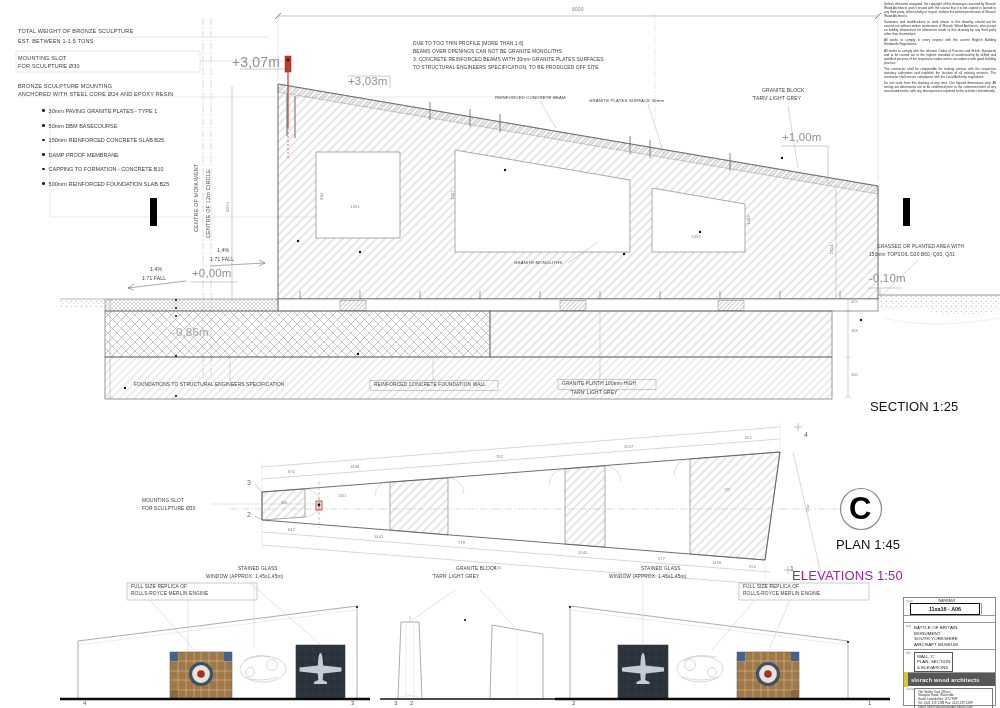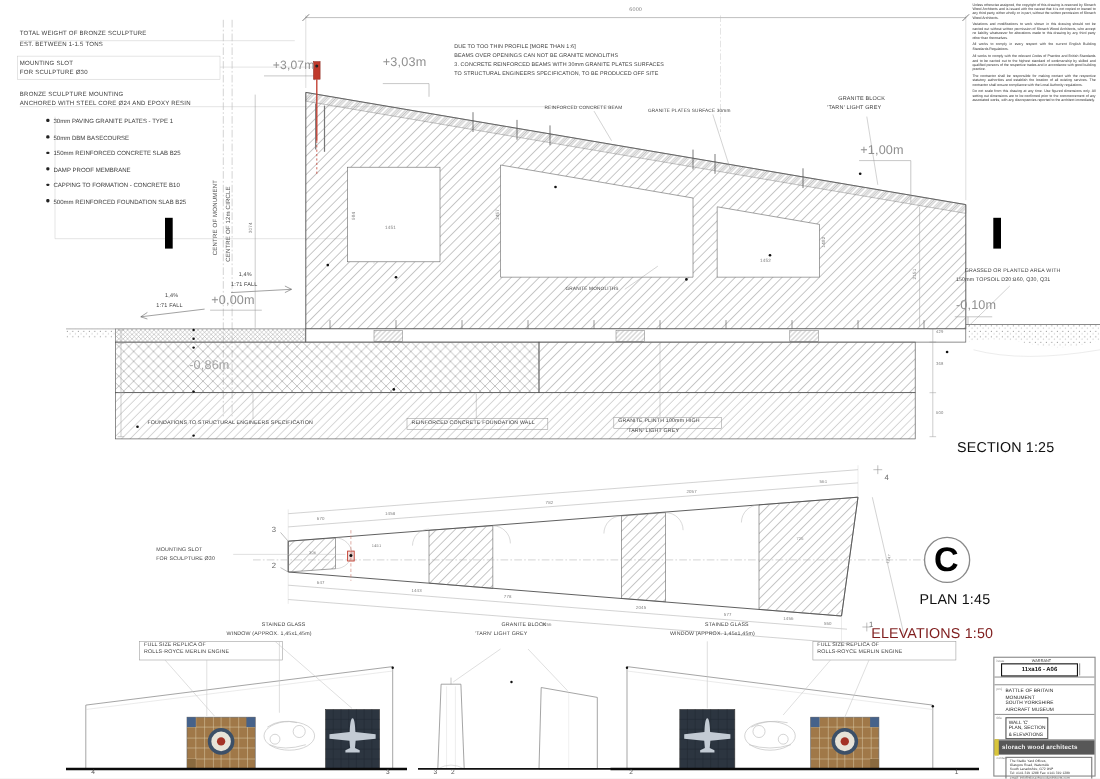--- a/index.html
+++ b/index.html
@@ -412,22 +412,22 @@
       <div>All works to comply with the relevant Codes of Practice and British Standards and to be carried out to the highest standard of workmanship by skilled and qualified persons of the respective trades and in accordance with good building practice.</div>
       <div>The contractor shall be responsible for making contact with the respective statutory authorities and establish the location of all existing services. The contractor shall ensure compliance with the Local Authority regulations.</div>
       <div>Do not scale from this drawing at any time. Use figured dimensions only. All setting out dimensions are to be confirmed prior to the commencement of any associated works, with any discrepancies reported to the architect immediately.</div>
     </div>
 
   <div id="annotations" class="lay">
       <div class="ann" style="left: 495px; top: 96px; font-size: 4.3px;">REINFORCED CONCRETE BEAM</div>
       <div class="ann" style="left: 589px; top: 99px; font-size: 4.3px;">GRANITE PLATES SURFACE 30mm</div>
       <div class="ann" style="left: 762px; top: 88px; font-size: 5px;">GRANITE BLOCK</div>
       <div class="ann" style="left: 752px; top: 96px; font-size: 5px;">'TARN' LIGHT GREY</div>
-      <div class="ann" style="left: 248px; top: 55px; font-size: 11px; color: rgb(144, 144, 144);">+3,07m</div>
-      <div class="ann" style="left: 348px; top: 52px; font-size: 11.5px; color: rgb(144, 144, 144); text-align: center;">+3,03m</div>
+      <div class="ann" style="left: 232px; top: 55px; font-size: 14px; color: rgb(144, 144, 144);">+3,07m</div>
+      <div class="ann" style="left: 348px; top: 76px; font-size: 11.5px; color: rgb(144, 144, 144); text-align: center;">+3,03m</div>
       <div class="ann" style="left: 782px; top: 132px; font-size: 11.5px; color: rgb(144, 144, 144);">+1,00m</div>
       <div class="ann" style="left: 192px; top: 268px; font-size: 11.5px; color: rgb(144, 144, 144);">+0,00m</div>
       <div class="ann" style="left: 869px; top: 273px; font-size: 11.5px; color: rgb(144, 144, 144);">-0,10m</div>
       <div class="ann" style="left: 172px; top: 327px; font-size: 11.5px; color: rgb(165, 165, 165);">-0,86m</div>
       <div class="ann" style="left: 150px; top: 267px; font-size: 5px;">1,4%</div>
       <div class="ann" style="left: 142px; top: 276px; font-size: 5px;">1:71 FALL</div>
       <div class="ann" style="left: 217px; top: 248px; font-size: 5px;">1,4%</div>
       <div class="ann" style="left: 210px; top: 257px; font-size: 5px;">1:71 FALL</div>
       <div class="ann" style="left: 514px; top: 261px; font-size: 4.3px;">GRANITE MONOLITHS</div>
       <div class="ann" style="left: 134px; top: 383px; font-size: 4.8px;">FOUNDATIONS TO STRUCTURAL ENGINEERS SPECIFICATION</div>
@@ -468,21 +468,21 @@
       <div class="ann" style="left: 281px; top: 502px; font-size: 3.6px; color: rgb(128, 128, 128);">306</div>
       <div class="ann" style="left: 338px; top: 495px; font-size: 3.6px; color: rgb(128, 128, 128);">1451</div>
       <div class="ann" style="left: 724px; top: 489px; font-size: 3.6px; color: rgb(128, 128, 128);">725</div>
       <div class="ann" style="left: 806px; top: 512px; font-size: 3.6px; color: rgb(128, 128, 128); transform: rotate(-75deg);">1247</div>
       <div class="ann" style="left: 247px; top: 479px; font-size: 7px; color: rgb(102, 102, 102);">3</div>
       <div class="ann" style="left: 247px; top: 511px; font-size: 7px; color: rgb(102, 102, 102);">2</div>
       <div class="ann" style="left: 804px; top: 431px; font-size: 7px; color: rgb(102, 102, 102);">4</div>
       <div class="ann" style="left: 790px; top: 565px; font-size: 7px; color: rgb(102, 102, 102);">1</div>
       <div class="ann" style="left: 849px; top: 493px; font-size: 31px; color: rgb(0, 0, 0); font-weight: 700;">C</div>
       <div class="ann" style="left: 836px; top: 538px; font-size: 13px; color: rgb(17, 17, 17);">PLAN 1:45</div>
-      <div class="ann" style="left: 792px; top: 569px; font-size: 13px; color: #7f1d1d;">ELEVATIONS 1:50</div>
+      <div class="ann" style="left: 792px; top: 569px; font-size: 13px; color: #a21caf;">ELEVATIONS 1:50</div>
       <div class="ann" style="left: 238px; top: 567px; font-size: 4.8px;">STAINED GLASS</div>
       <div class="ann" style="left: 206px; top: 575px; font-size: 4.8px;">WINDOW (APPROX. 1,45x1,45m)</div>
       <div class="ann" style="left: 131px; top: 585px; font-size: 4.8px;">FULL SIZE REPLICA OF</div>
       <div class="ann" style="left: 131px; top: 592px; font-size: 4.8px;">ROLLS-ROYCE MERLIN ENGINE</div>
       <div class="ann" style="left: 456px; top: 567px; font-size: 4.8px;">GRANITE BLOCK</div>
       <div class="ann" style="left: 432px; top: 575px; font-size: 4.8px;">'TARN' LIGHT GREY</div>
       <div class="ann" style="left: 641px; top: 567px; font-size: 4.8px;">STAINED GLASS</div>
       <div class="ann" style="left: 609px; top: 575px; font-size: 4.8px;">WINDOW (APPROX. 1,45x1,45m)</div>
       <div class="ann" style="left: 743px; top: 585px; font-size: 4.8px;">FULL SIZE REPLICA OF</div>
       <div class="ann" style="left: 743px; top: 592px; font-size: 4.8px;">ROLLS-ROYCE MERLIN ENGINE</div>

